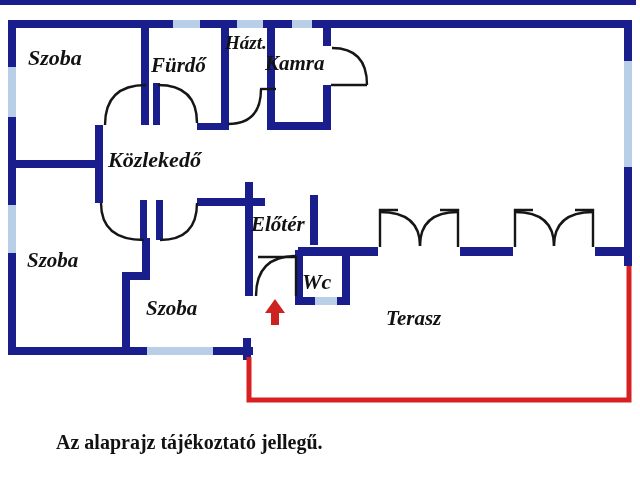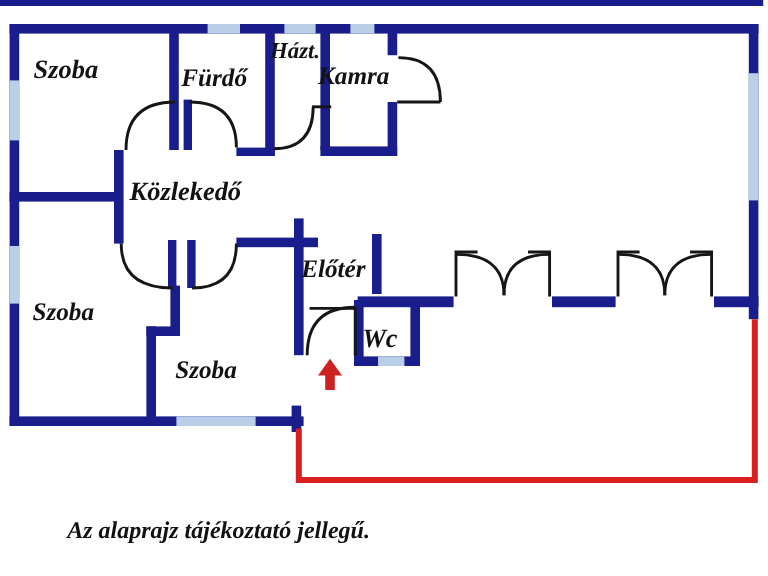--- a/index.html
+++ b/index.html
@@ -12,21 +12,21 @@
   #plan svg{position:absolute;left:0;top:0;}
   .wall{fill:var(--wall);}
   .win{fill:var(--window);}
   .door{fill:none;stroke:#161616;stroke-width:2.4;}
   .terr{fill:none;stroke:var(--terrace);stroke-width:5;}
   .arrowfill{fill:var(--arrow);}
   .lbl{position:absolute;color:var(--text);font-style:italic;font-weight:bold;
        font-size:21px;white-space:nowrap;line-height:1.1;}
   .lbl.small{font-size:19px;}
   .lbl.big{font-size:22px;}
-  .note{position:absolute;color:var(--text);font-style:italic;font-weight:bold;
+  .note{position:absolute;color:var(--text);font-weight:bold;
         font-size:20px;white-space:nowrap;}
 </style>
 </head>
 <body>
 
 <div id="plan">
 
   <svg width="640" height="480" viewBox="0 0 640 480">
 
     <rect class="wall" x="0" y="0" width="640" height="5"></rect>
@@ -111,15 +111,16 @@
 
   <div class="lbl big" style="left:28px;top:46px;">Szoba</div>
   <div class="lbl" style="left:151px;top:54px;">Fürdő</div>
   <div class="lbl small" style="left:225px;top:33px;">Házt.</div>
   <div class="lbl" style="left:265px;top:52px;text-align:right;">Kamra</div>
   <div class="lbl" style="left:251px;top:213px;">Előtér</div>
   <div class="lbl big" style="left:108px;top:148px;">Közlekedő</div>
   <div class="lbl big" style="left:302px;top:258px;margin-top:12px;">Wc</div>
   <div class="lbl" style="left:27px;top:249px;">Szoba</div>
   <div class="lbl" style="left:146px;top:297px;">Szoba</div>
+  <div class="lbl" style="left:386px;top:307px;">Terasz</div>
 
   <div class="note" style="left:56px;top:431px;">Az alaprajz tájékoztató jellegű.</div>
 </div>
 
 </body></html>

